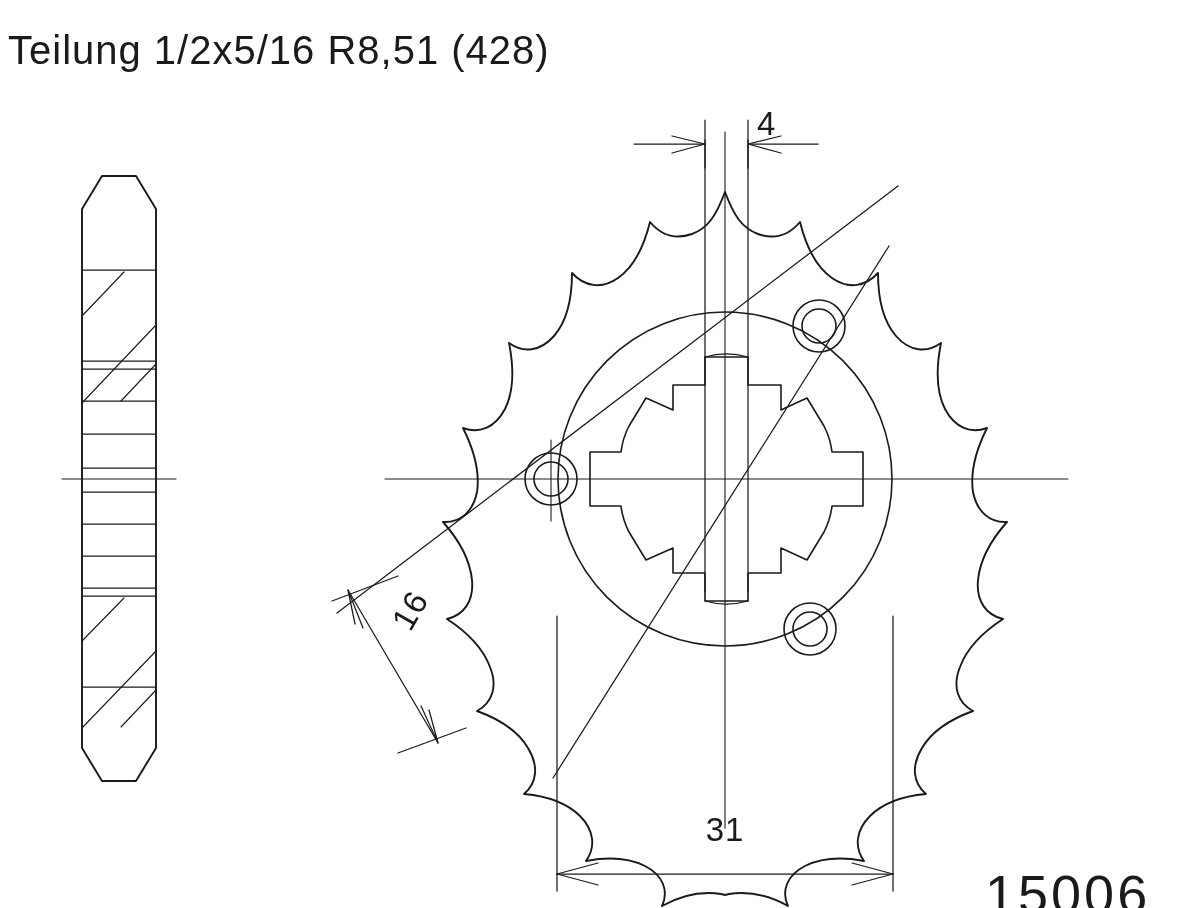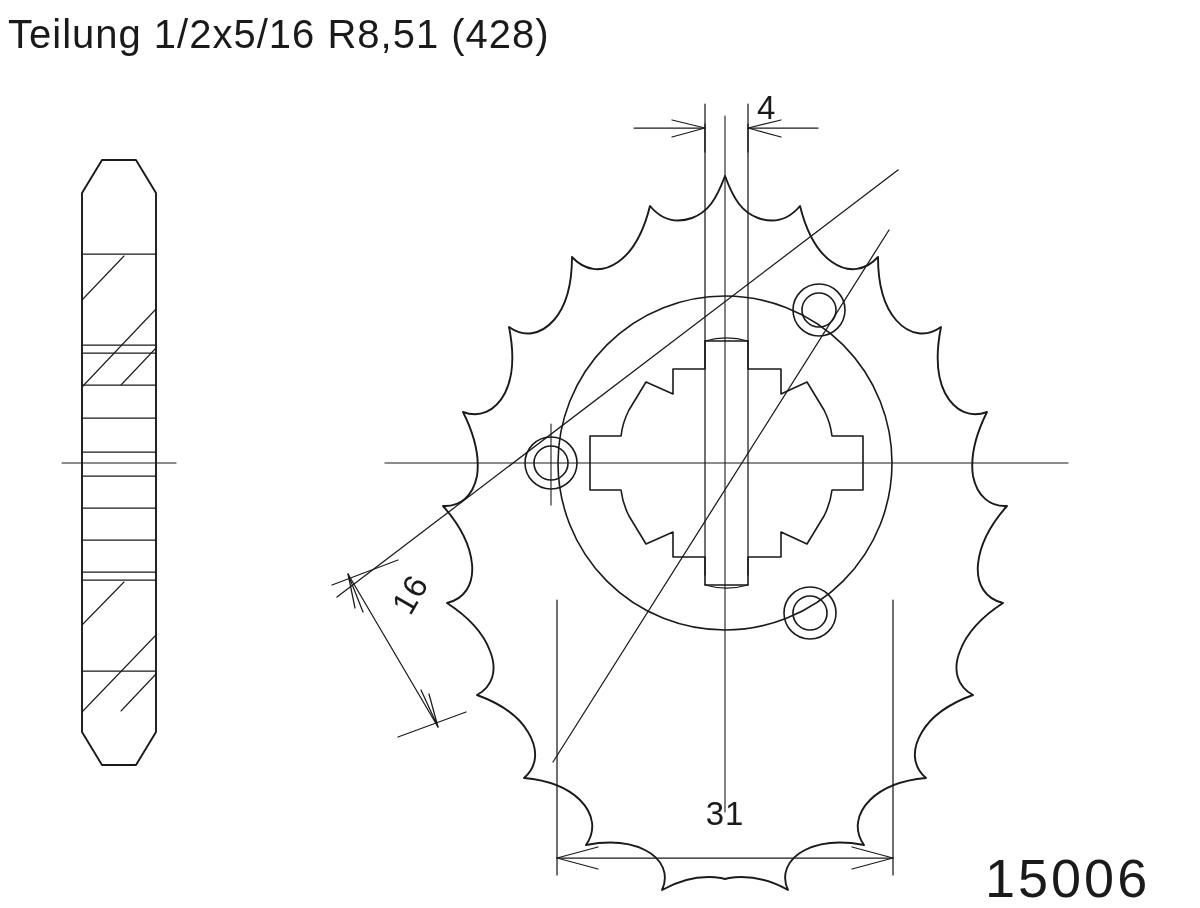--- a/index.html
+++ b/index.html
@@ -12,21 +12,21 @@
     width: 1200px;
     height: 908px;
     position: relative;
     overflow: hidden;
     font-family: "Liberation Sans", sans-serif;
     color: #1a1a1a;
   }
   #drawing-root {
     position: absolute;
     left: 0;
-    top: 0;
+    top: 16px;
     width: 1200px;
     height: 676px;
   }
   svg.sheet {
     position: absolute;
     left: 0;
     top: 0;
     width: 1200px;
     height: 908px;
     display: block;

